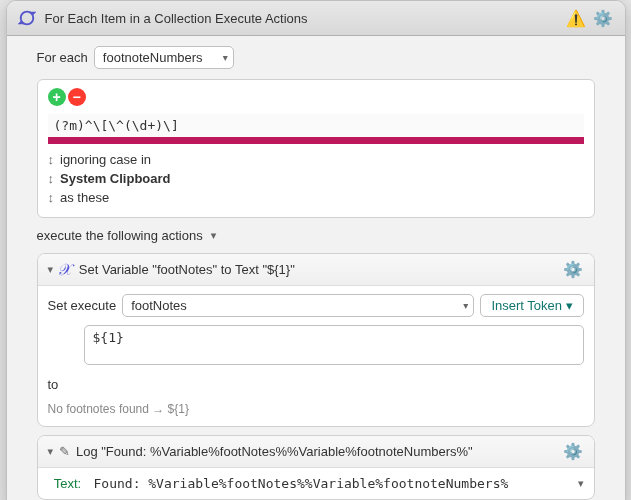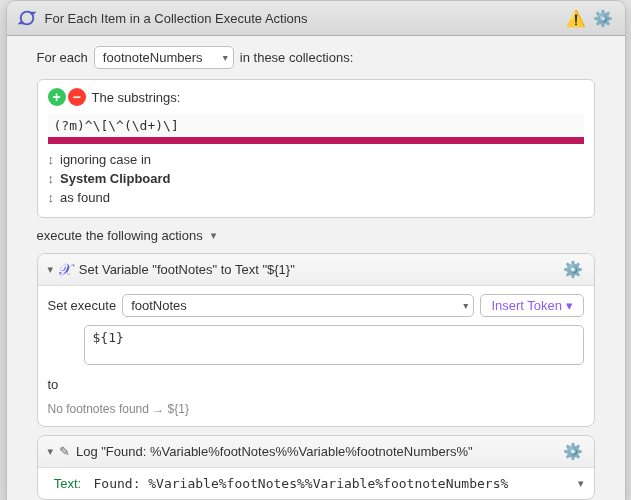--- a/index.html
+++ b/index.html
@@ -262,21 +262,21 @@
       color: #333;
       cursor: pointer;
       width: 100%;
     }
     .insert-token-btn {
       background: white;
       border: 1px solid #c0c0c0;
       border-radius: 5px;
       padding: 3px 10px;
       font-size: 13px;
-      color: #8b5cf6;
+      color: #0f766e;
       cursor: pointer;
       white-space: nowrap;
       display: flex;
       align-items: center;
       gap: 4px;
     }
     .to-row {
       display: flex;
       align-items: flex-start;
       gap: 6px;
@@ -384,44 +384,42 @@
   <div class="content">
 
     <div class="for-each-row">
       <span class="for-each-label">For each</span>
       <div class="dropdown-wrapper">
         <select>
           <option>footnoteNumbers</option>
         </select>
         <span class="dropdown-arrow">▾</span>
       </div>
-      <span class="for-each-label">in these collections:</span>
     </div>
 
     <div class="substrings-section">
       <div class="substrings-header">
         <div class="add-remove-btns">
           <button class="add-btn">+</button>
           <button class="remove-btn">−</button>
         </div>
-        <span class="substrings-label">The substrings:</span>
       </div>
       <input class="regex-input" type="text" value="(?m)^\[\^(\d+)\]" style="">
 
       <div class="option-row">
         <span class="cycle-icon">↕</span>
         <span class="option-label">ignoring case in</span>
       </div>
       <div class="option-row">
         <span class="cycle-icon">↕</span>
         <span class="option-label bold">System Clipboard</span>
       </div>
       <div class="option-row">
         <span class="cycle-icon">↕</span>
-        <span class="option-label">as found</span>
+        <span class="option-label">as these</span>
       </div>
     </div>
 
     <div class="execute-row">
       <span class="execute-label">execute the following actions</span>
       <span class="chevron-down">▾</span>
     </div>
 
     <div class="action-card">
       <div class="action-card-header">

